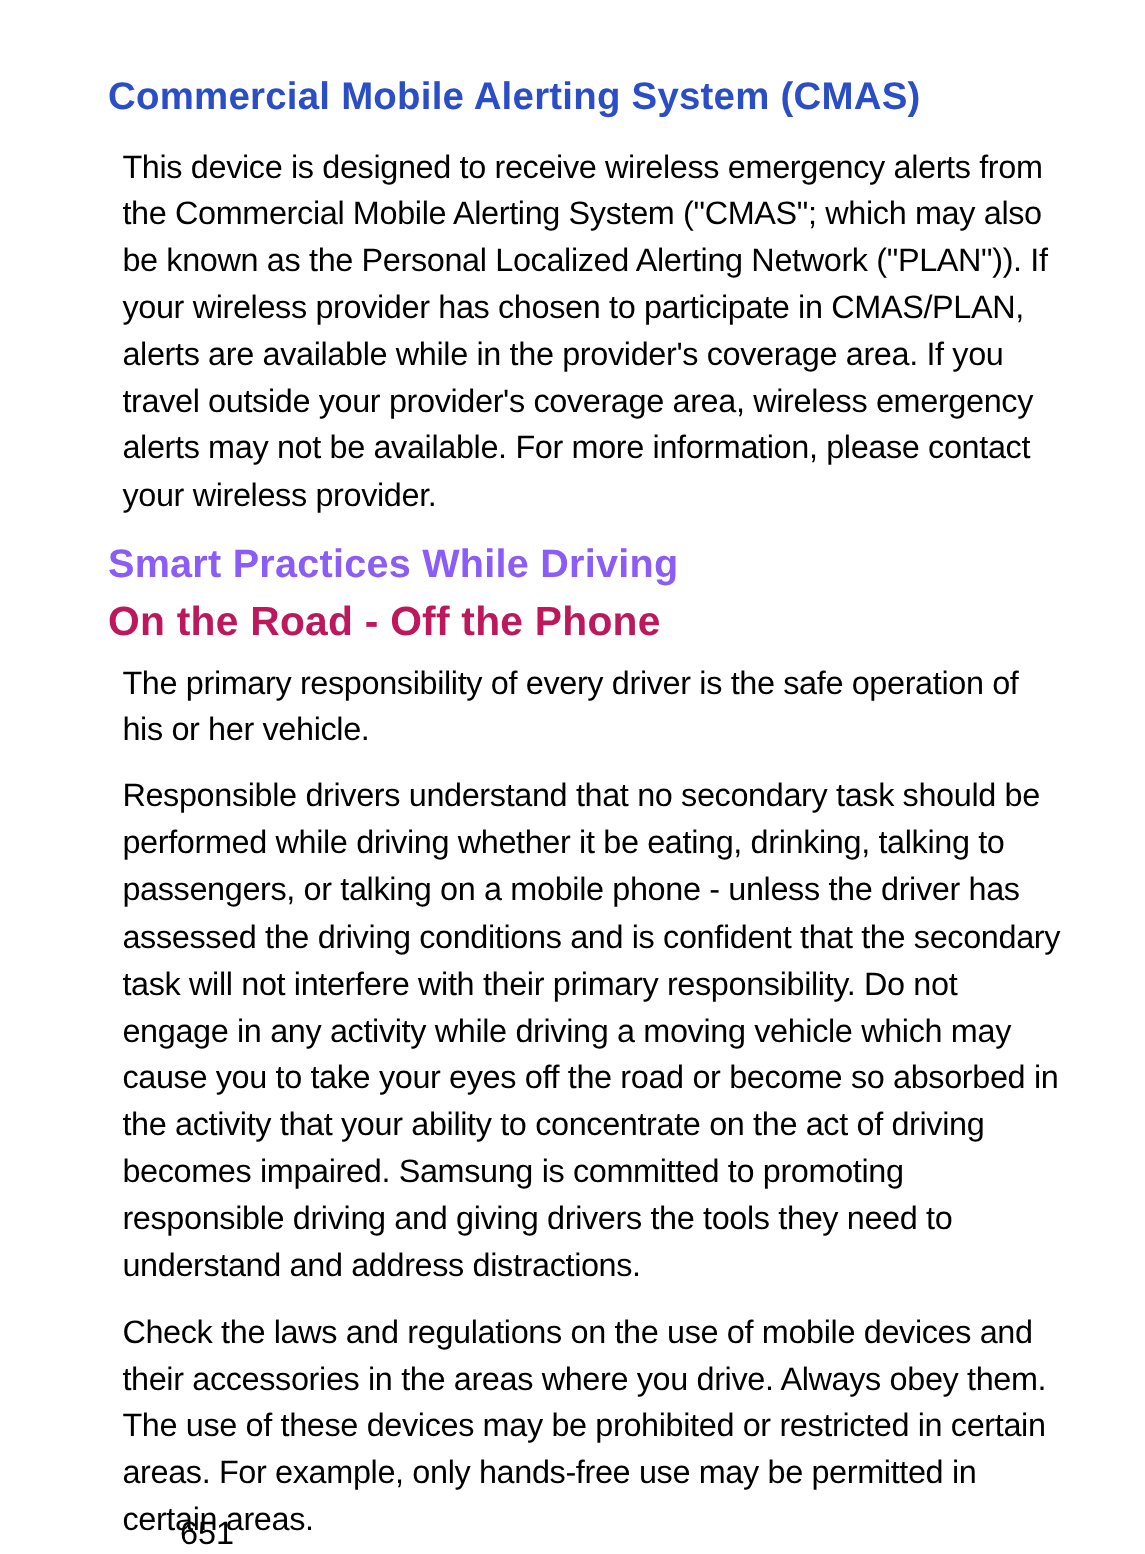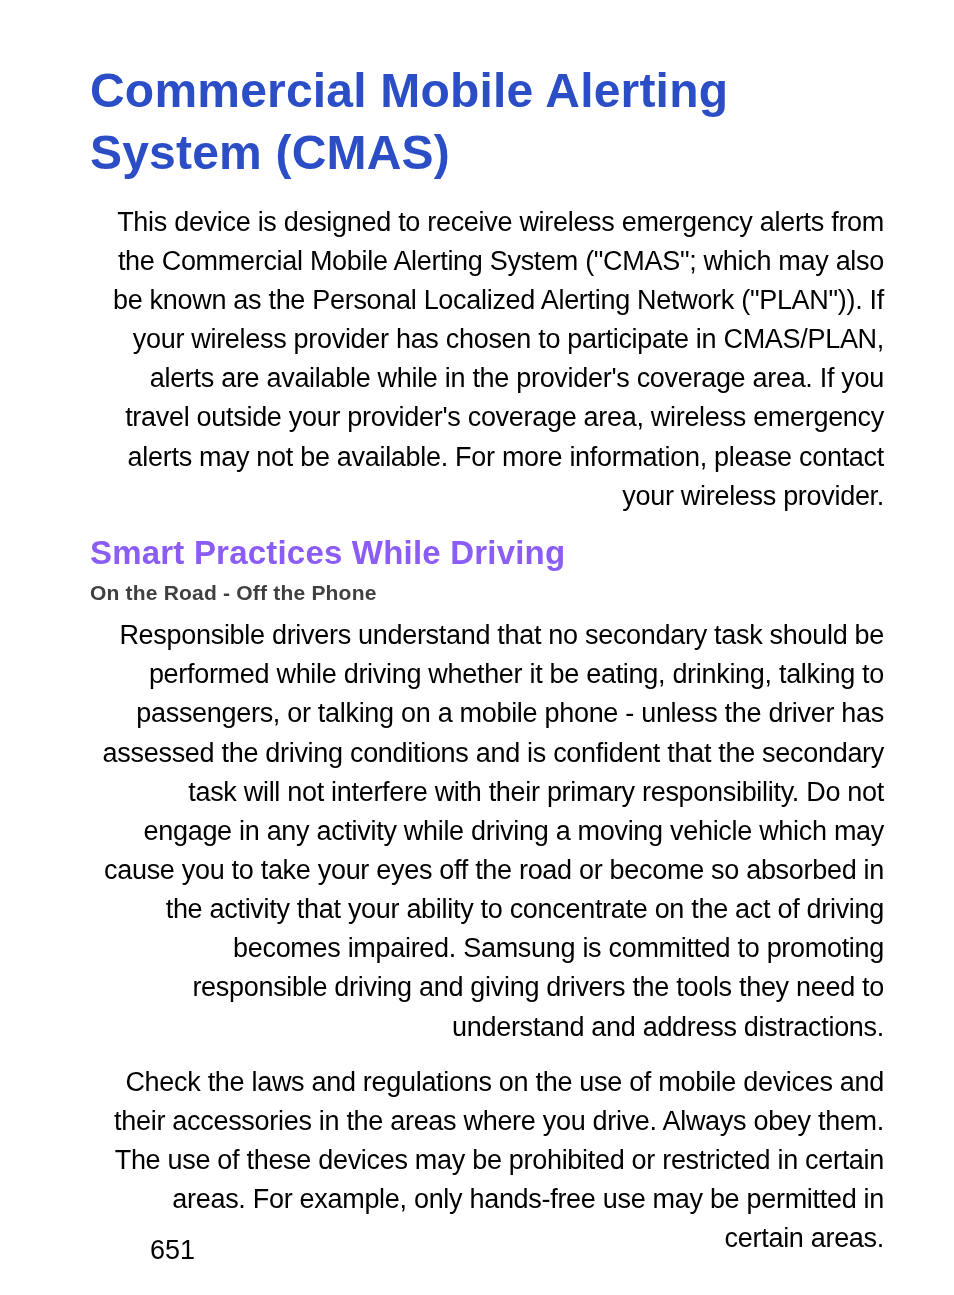--- a/index.html
+++ b/index.html
@@ -12,51 +12,50 @@
   .page {
     width: 954px;
     min-height: 1295px;
     box-sizing: border-box;
     padding: 60px 70px 40px 90px;
     position: relative;
   }
   .h1 {
     color: #2b4ec6;
     font-weight: 900;
-    font-size: 48px;
+    font-size: 32px;
     line-height: 1.3;
     margin: 0 0 18px 0;
     letter-spacing: 0.2px;
   }
   .h2 {
     color: #8b5cf6;
     font-weight: 900;
     font-size: 33px;
     line-height: 1.3;
     margin: 8px 0 4px 0;
     letter-spacing: 0.2px;
   }
   .h3 {
-    color: #404040;
+    color: #be185d;
     font-weight: 900;
-    font-size: 21px;
+    font-size: 34px;
     line-height: 1.3;
     margin: 0 0 10px 0;
     letter-spacing: 0.2px;
   }
   .body {
     color: #000000;
     font-size: 27px;
     line-height: 1.45;
     margin: 0 0 16px 0;
     font-family: "Helvetica Neue", Arial, Helvetica, sans-serif;
     font-stretch: condensed;
     letter-spacing: -0.3px;
     padding-left: 12px;
-    text-align: right;
   }
   .bold {
     font-weight: 400;
   }
   .page-number {
     position: absolute;
     left: 150px;
     bottom: 48px;
     font-size: 27px;
     font-family: "Helvetica Neue", Arial, Helvetica, sans-serif;
@@ -69,20 +68,21 @@
 <div class="page">
 
   <h1 class="h1">Commercial Mobile Alerting System (CMAS)</h1>
 
   <p class="body">This device is designed to receive wireless emergency alerts from the Commercial Mobile Alerting System ("CMAS"; which may also be known as the Personal Localized Alerting Network ("PLAN")). If your wireless provider has chosen to participate in CMAS/PLAN, alerts are available while in the provider's coverage area. If you travel outside your provider's coverage area, wireless emergency alerts may not be available. For more information, please contact your wireless provider.</p>
 
   <h2 class="h2">Smart Practices While Driving</h2>
 
   <h3 class="h3">On the Road - Off the Phone</h3>
 
+  <p class="body">The primary responsibility of every driver is the safe operation of his or her vehicle.</p>
 
   <p class="body">
     <span>Responsible drivers understand that no secondary task should be performed while driving whether it be eating, drinking, talking to passengers, or talking on a mobile phone - unless the driver has assessed the driving conditions and is confident that the secondary task will not interfere with their primary responsibility. </span><span class="bold">Do not engage in any activity while driving a moving vehicle which may cause you to take your eyes off the road or become so absorbed in the activity that your ability to concentrate on the act of driving becomes impaired</span><span>. Samsung is committed to promoting responsible driving and giving drivers the tools they need to understand and address distractions.</span>
   </p>
 
   <p class="body bold">Check the laws and regulations on the use of mobile devices and their accessories in the areas where you drive. Always obey them. The use of these devices may be prohibited or restricted in certain areas. For example, only hands-free use may be permitted in certain areas.</p>
 
   <div class="page-number">651</div>
 </div>
 

